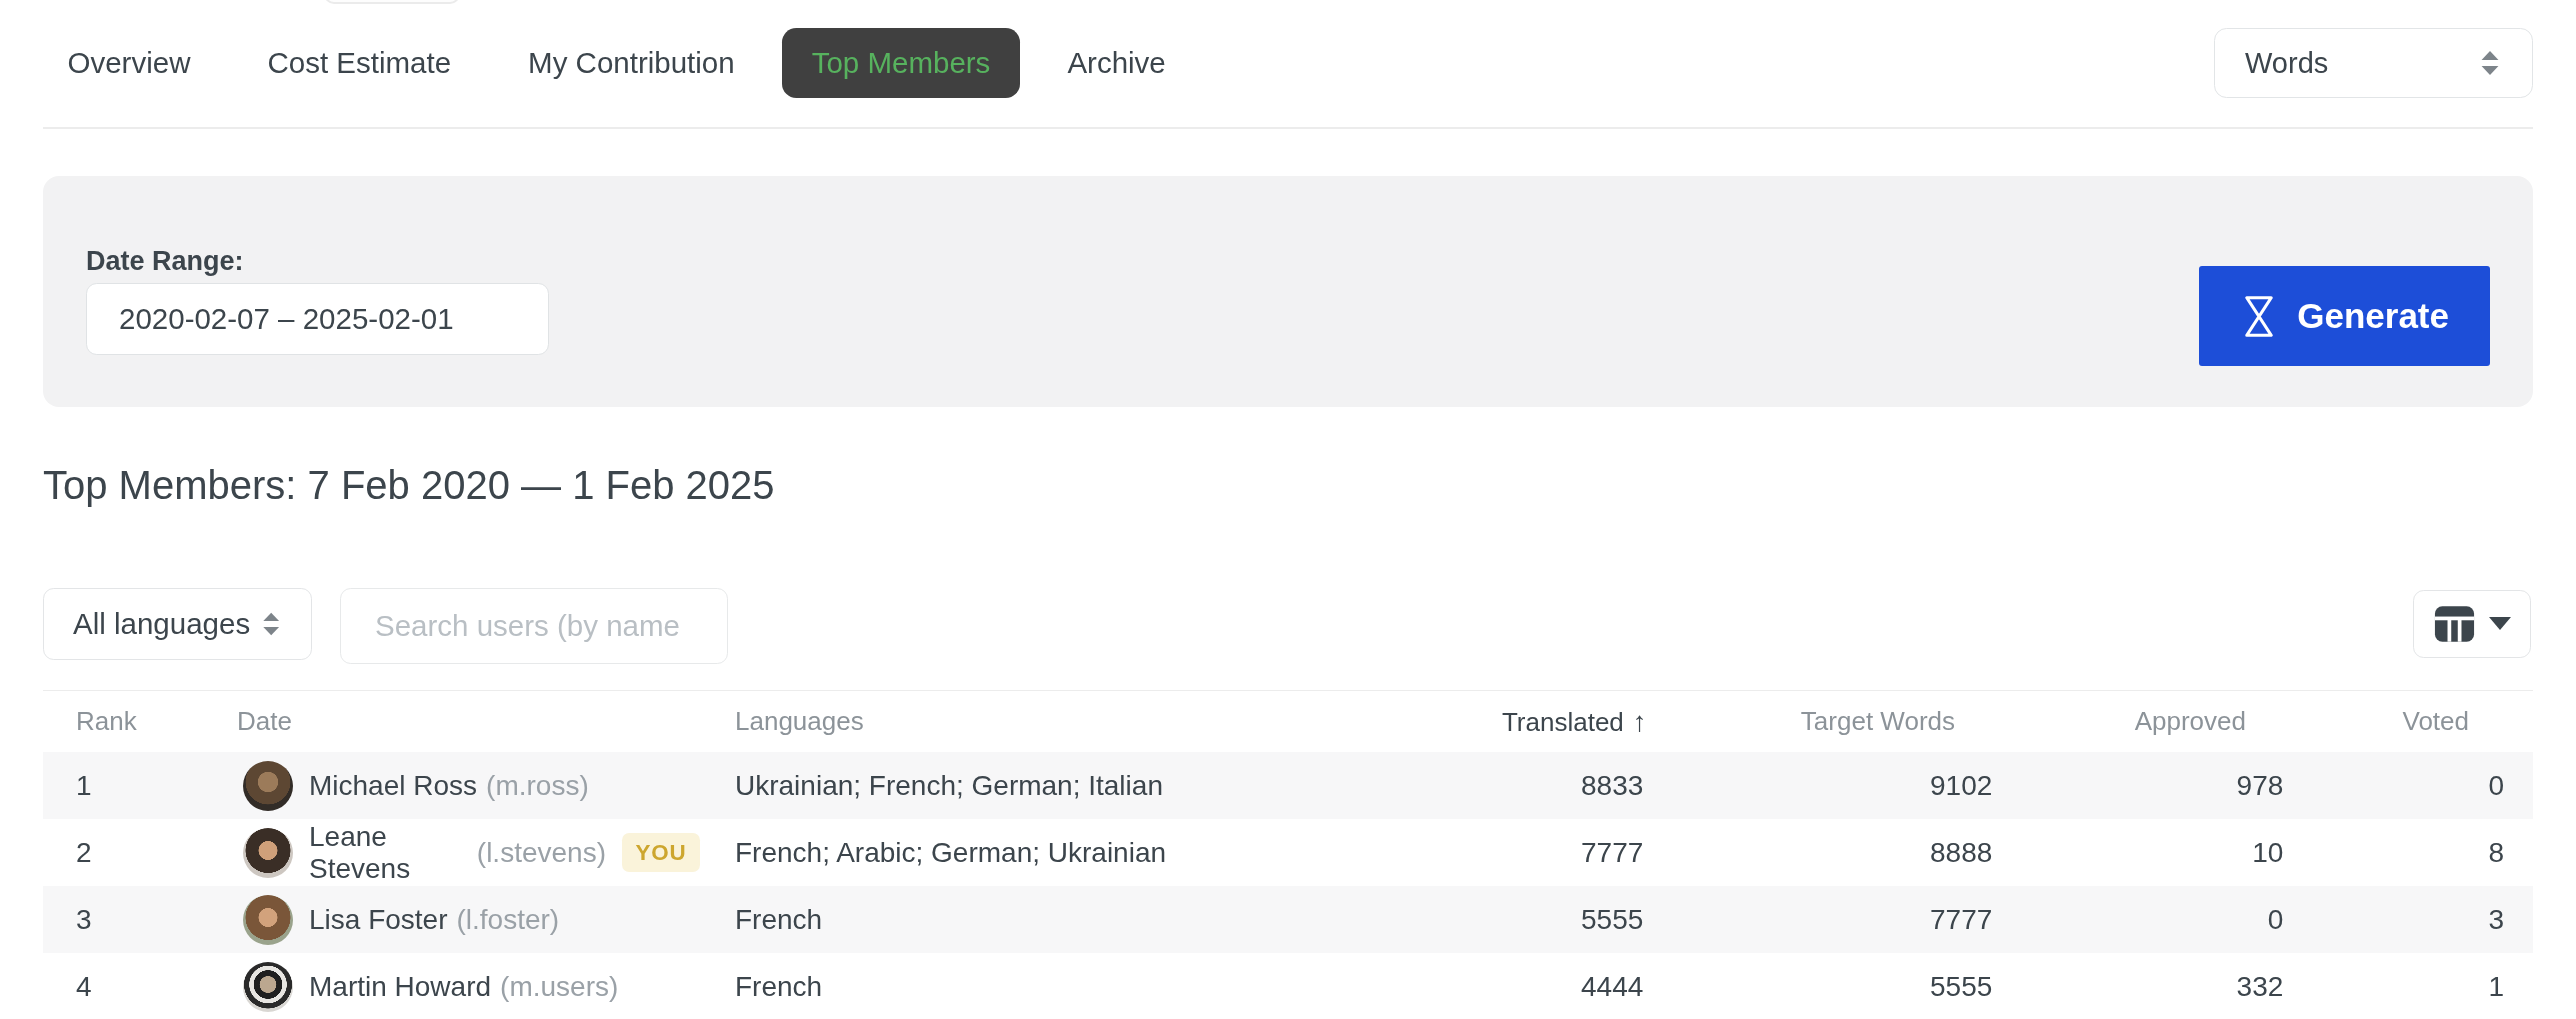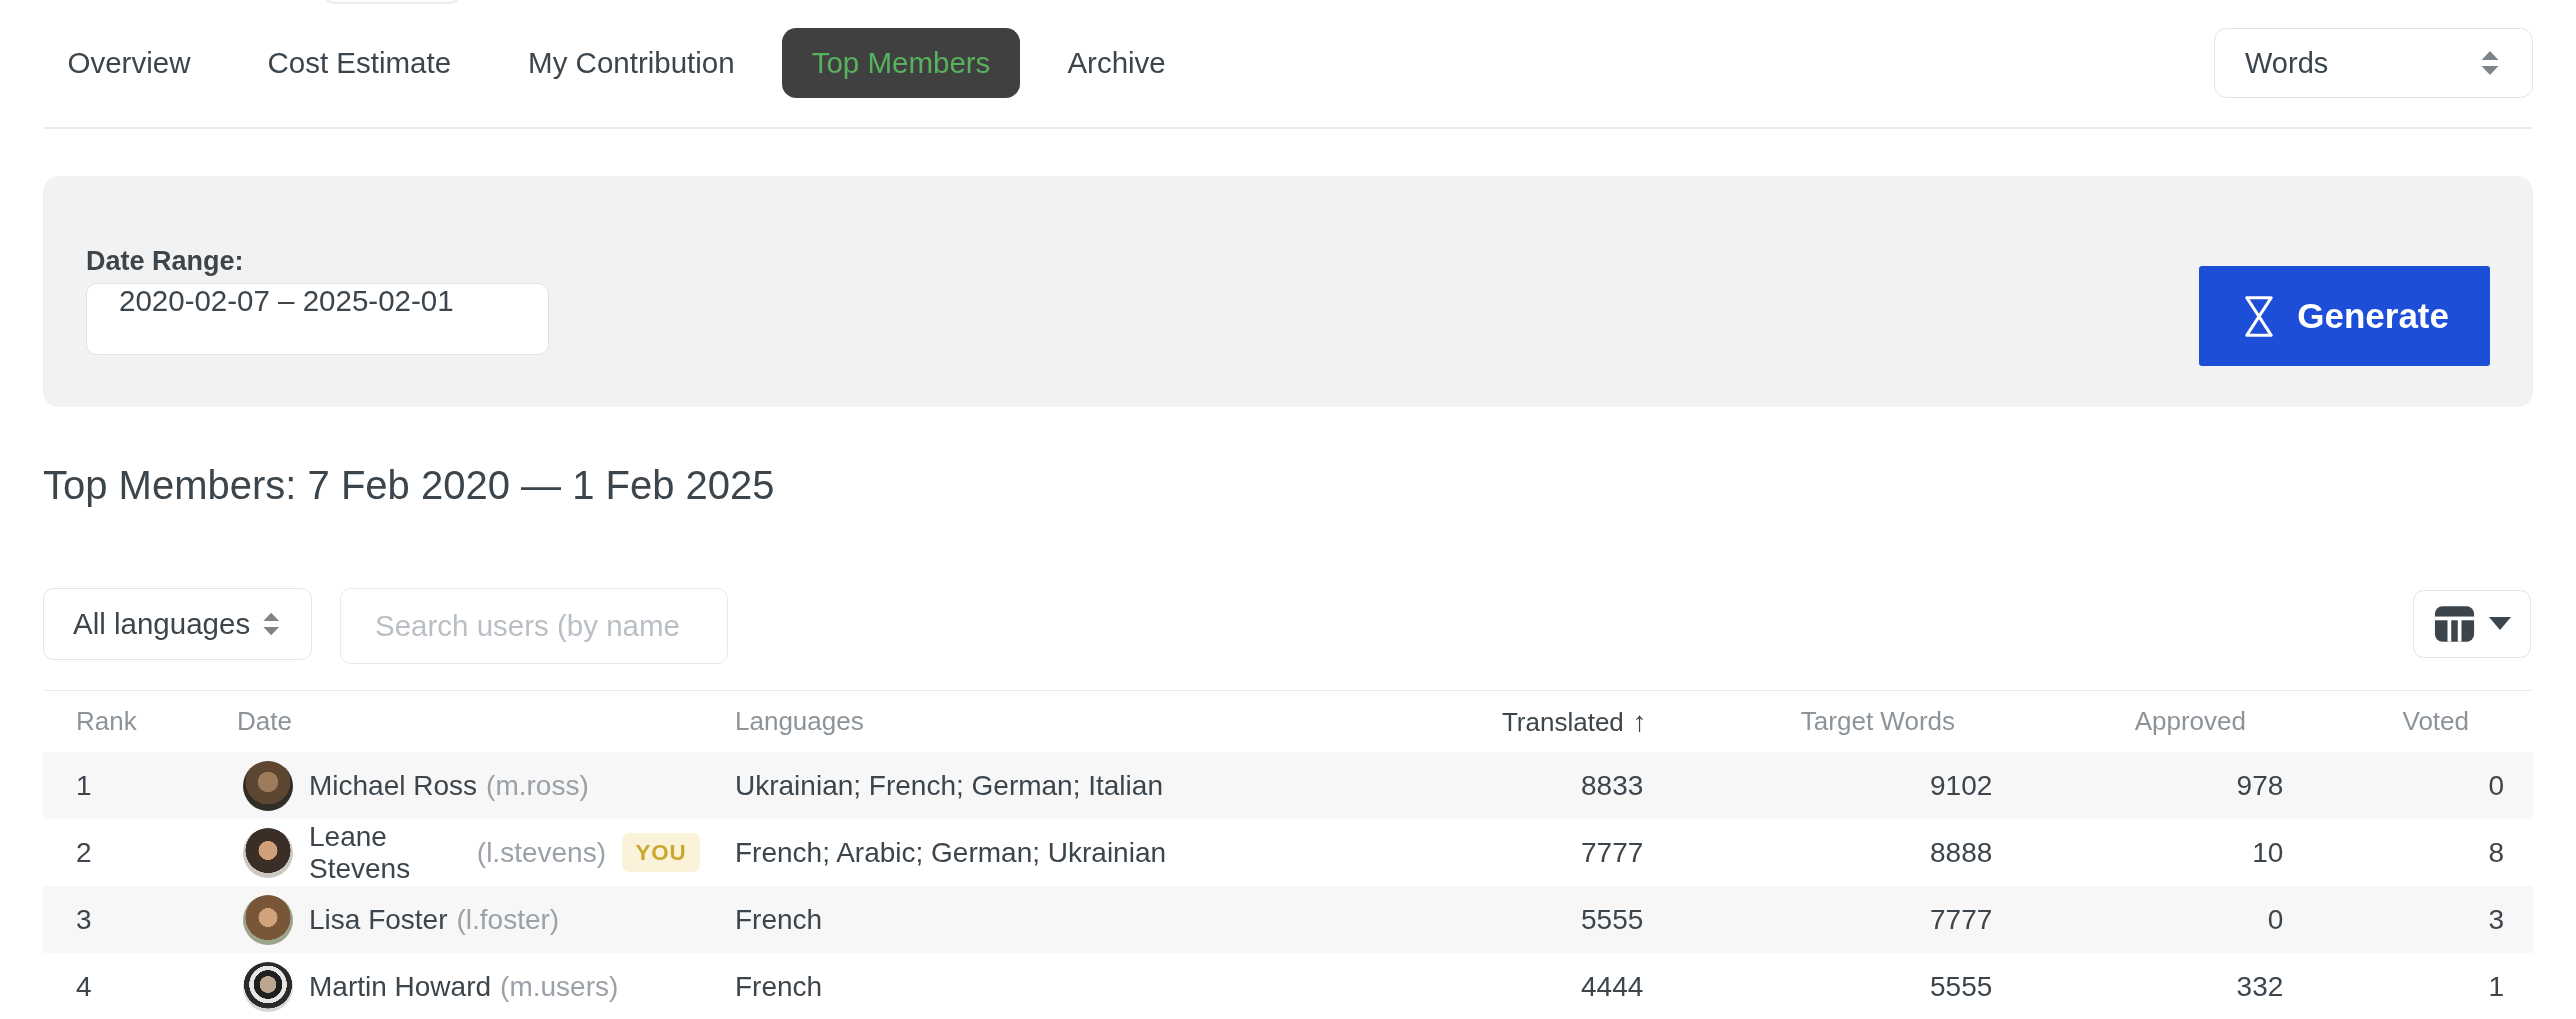--- a/index.html
+++ b/index.html
@@ -37,21 +37,21 @@
 
   
   .gen-panel {
     position:absolute; left:43px; top:176px; width:2490px; height:231px;
     background:#f2f2f3; border-radius:16px;
   }
   .dr-label { position:absolute; left:43px; top:50px; font-size:27px; font-weight:700; color:#3c454c;margin-top:20px; }
   .dr-input {
     position:absolute; left:43px; top:107px; width:463px; height:72px;
     background:#fff; border:1.8px solid #e0e3e5; border-radius:10.7px;
-    display:flex; align-items:flex-start; padding:0 32px; font-size:29.5px; color:#3c454c; cursor:text;
+    display:flex; align-items:center; padding:0 32px; font-size:29.5px; color:#3c454c; cursor:text;
   }
   .generate-btn {
     position:absolute; right:43px; top:90px; height:100px; padding:0 41px;
     background:#1d4ed8; border:none; border-radius:3px;
     display:flex; align-items:center; gap:19.7px;
     color:#ffffff; font-size:35px; font-weight:700; font-family:inherit; cursor:pointer;
   }
 
   
   .heading { position:absolute; left:43px; top:463px; margin:0; font-size:40px; font-weight:500; color:#3c454c; }

